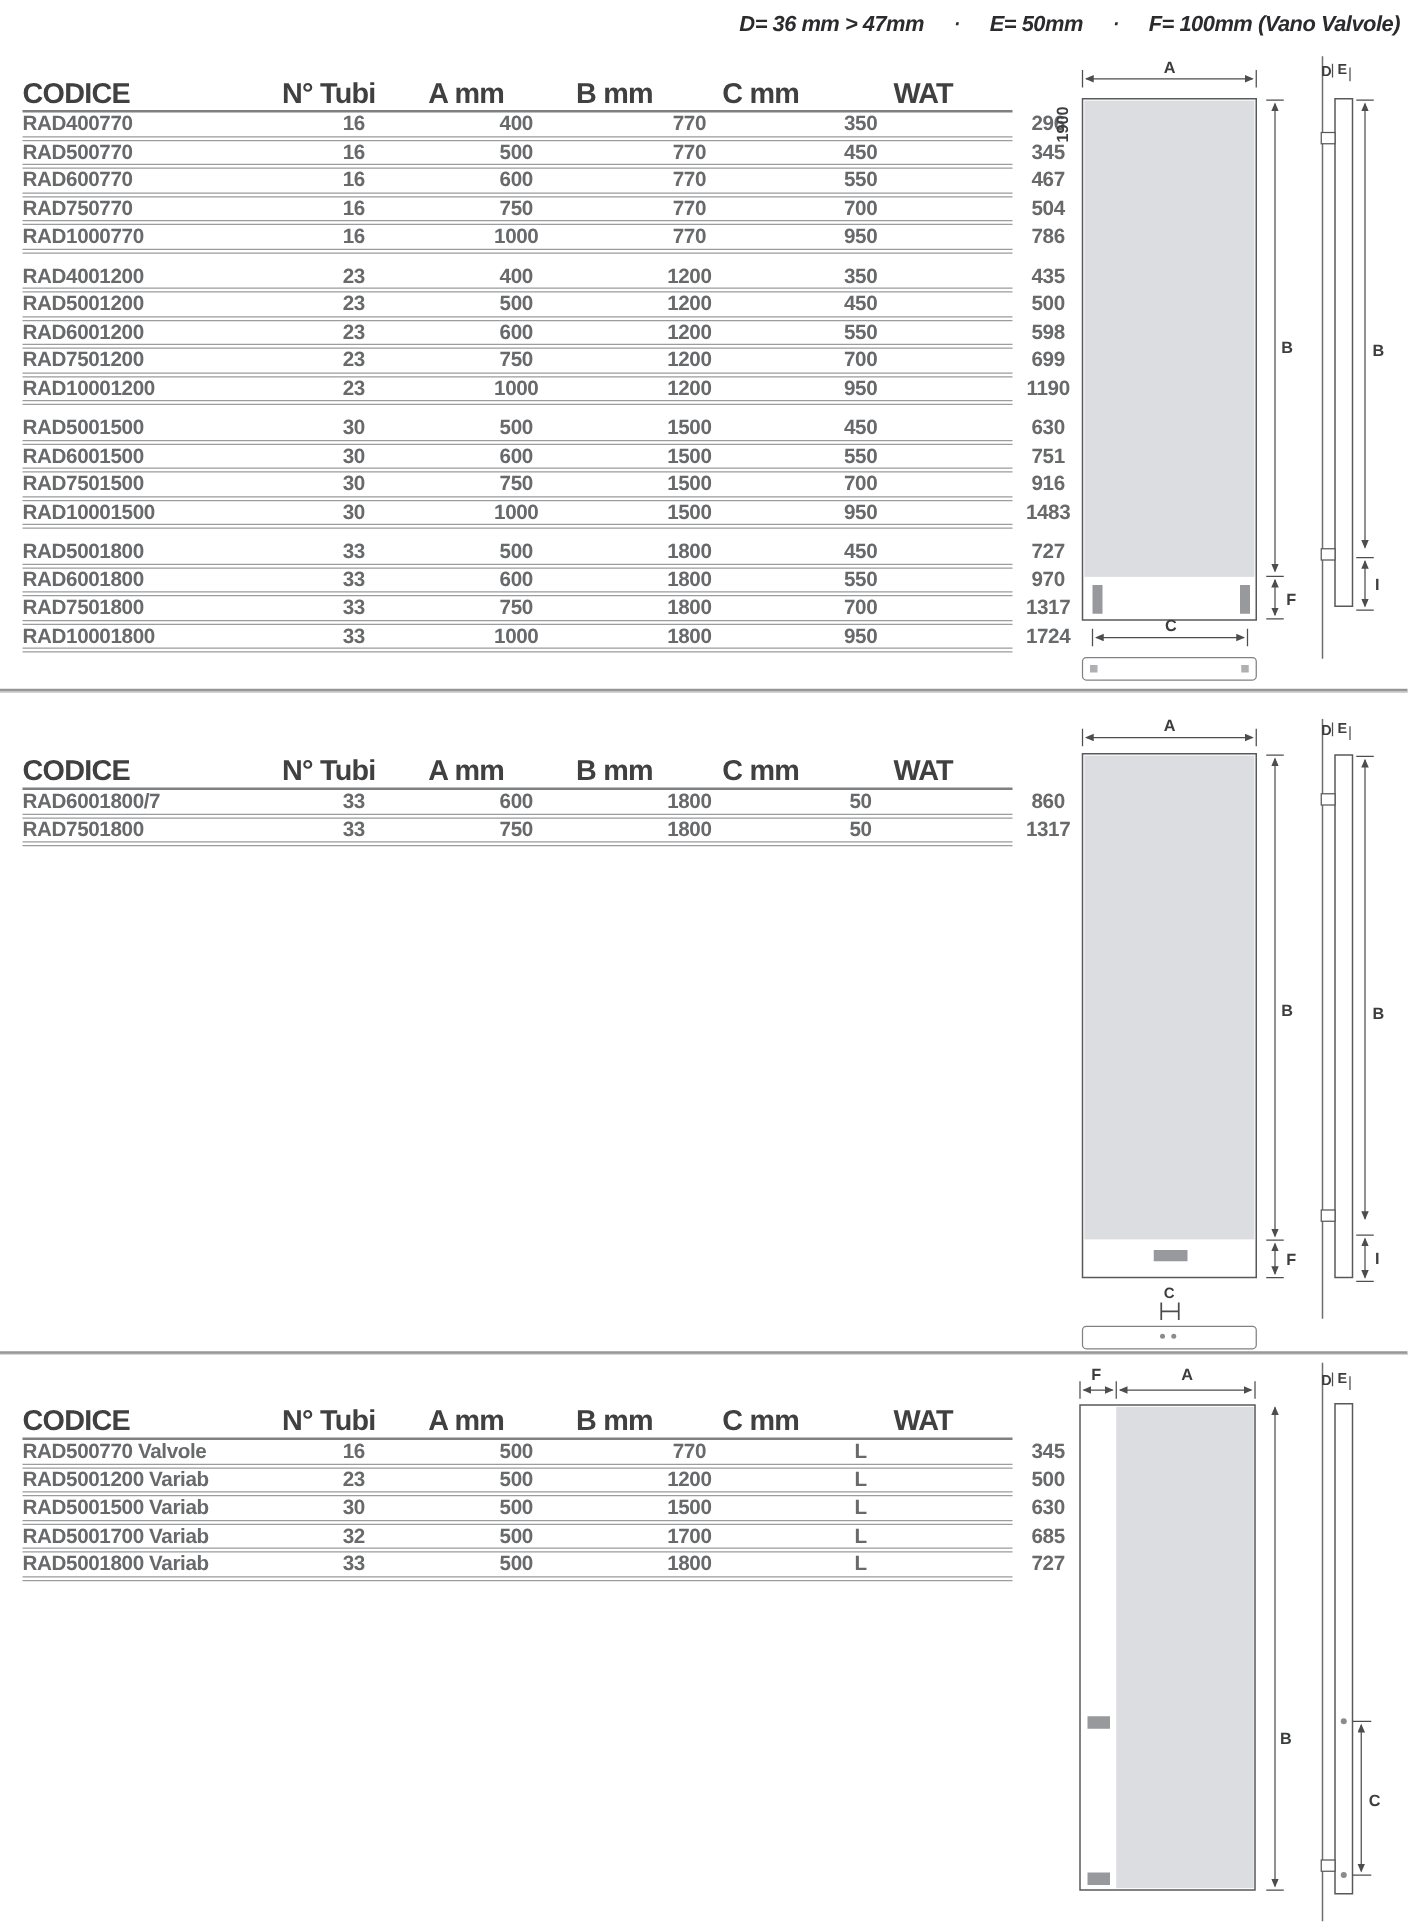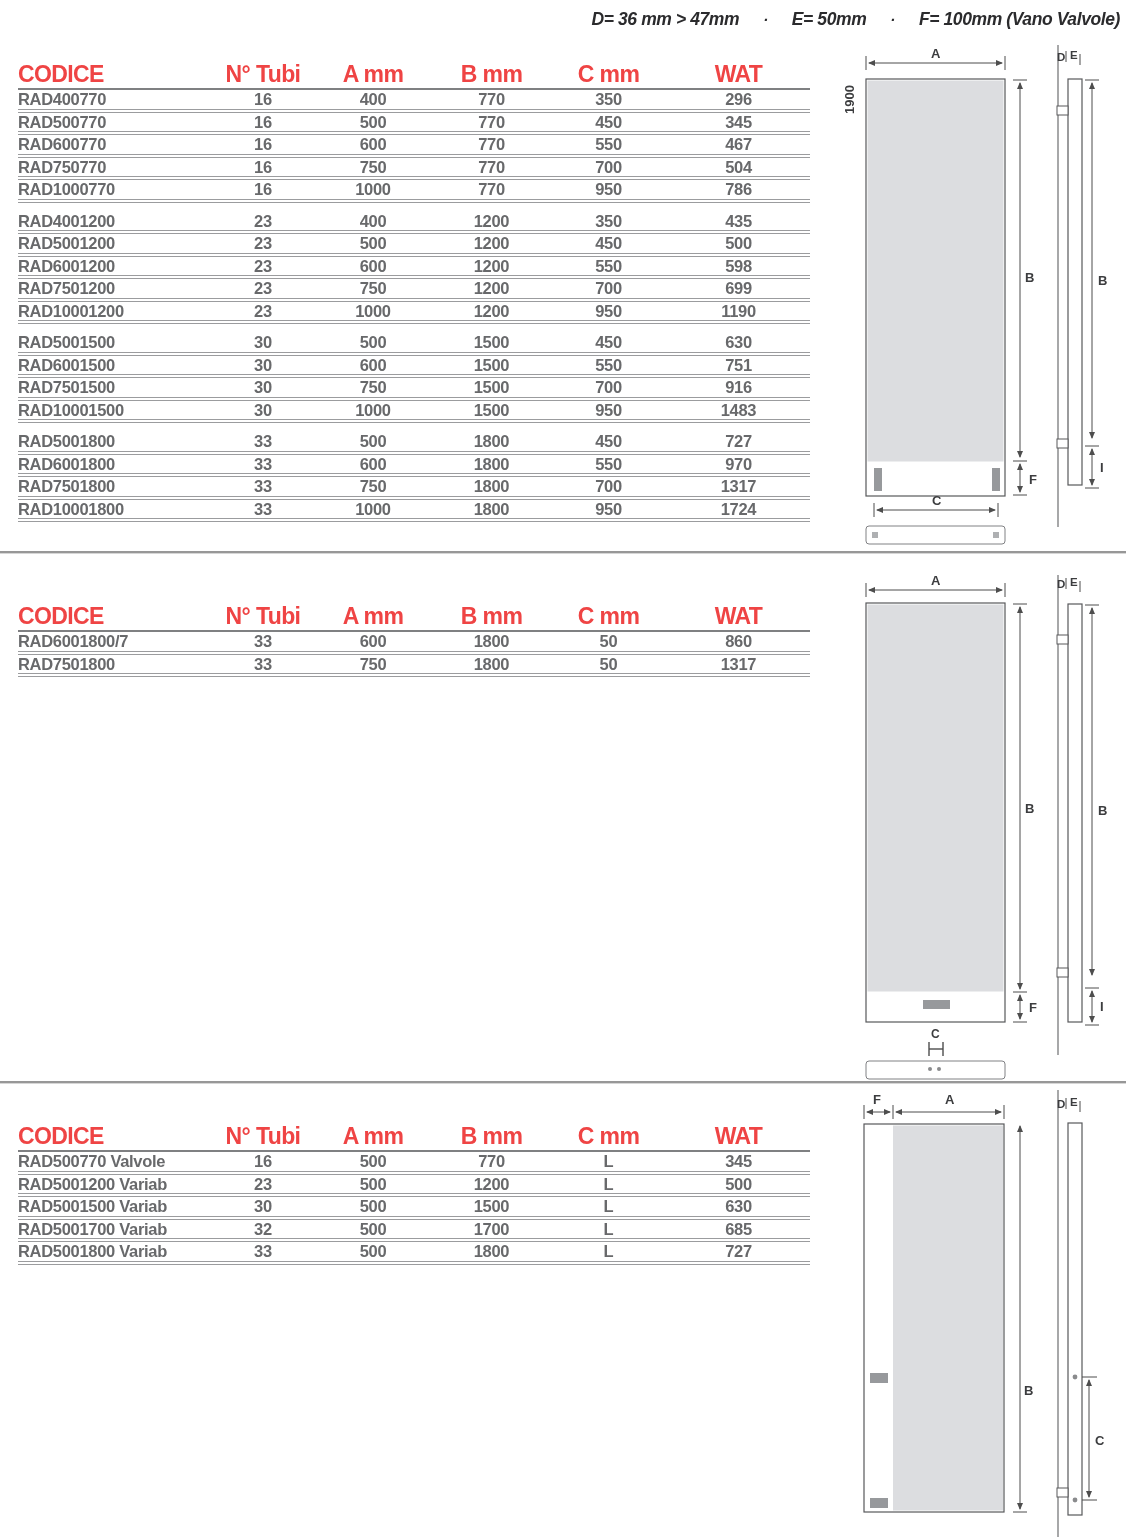--- a/index.html
+++ b/index.html
@@ -15,22 +15,22 @@
   .top-note .bullet{font-size:15px;color:#2b2b2d;}
   
   .divider{position:absolute;left:0;width:1126px;height:2px;background:#979797;border-bottom:1px solid #d6d6d6;}
   
   .table-section{position:absolute;left:18px;width:792px;}
   .section-title{
     margin:0 0 8px 0;font-size:19.5px;font-weight:bold;color:#262627;letter-spacing:-0.5px;
   }
   .trow{display:grid;grid-template-columns:195px 100px 120px 117px 117px 143px;align-items:center;}
   .thead{height:28px;border-bottom:2.5px solid #7f8082;margin-top:2px;}
-  .thead .tcell{font-size:23px;font-weight:bold;color:#ef4444;letter-spacing:-0.6px;}
-  .tgroup .trow{height:18.5px;border-bottom:4px double #9b9c9e;}
+  .thead .tcell{font-size:23px;font-weight:bold;color:#404040;letter-spacing:-0.6px;}
+  .tgroup .trow{height:18.5px;border-bottom:4px double #9b9c9e;gap:20px;}
   .tgroup + .tgroup{margin-top:9px;}
   .tcell{font-size:16.5px;font-weight:bold;color:#68696b;letter-spacing:-0.3px;text-align:center;line-height:1;}
   .tcell.c0{text-align:left;}
   
   .diagram{position:absolute;}
   svg text{font-family:"Liberation Sans","DejaVu Sans",sans-serif;font-weight:bold;fill:#3c3d3f;}
 </style>
 </head>
 <body>
 

